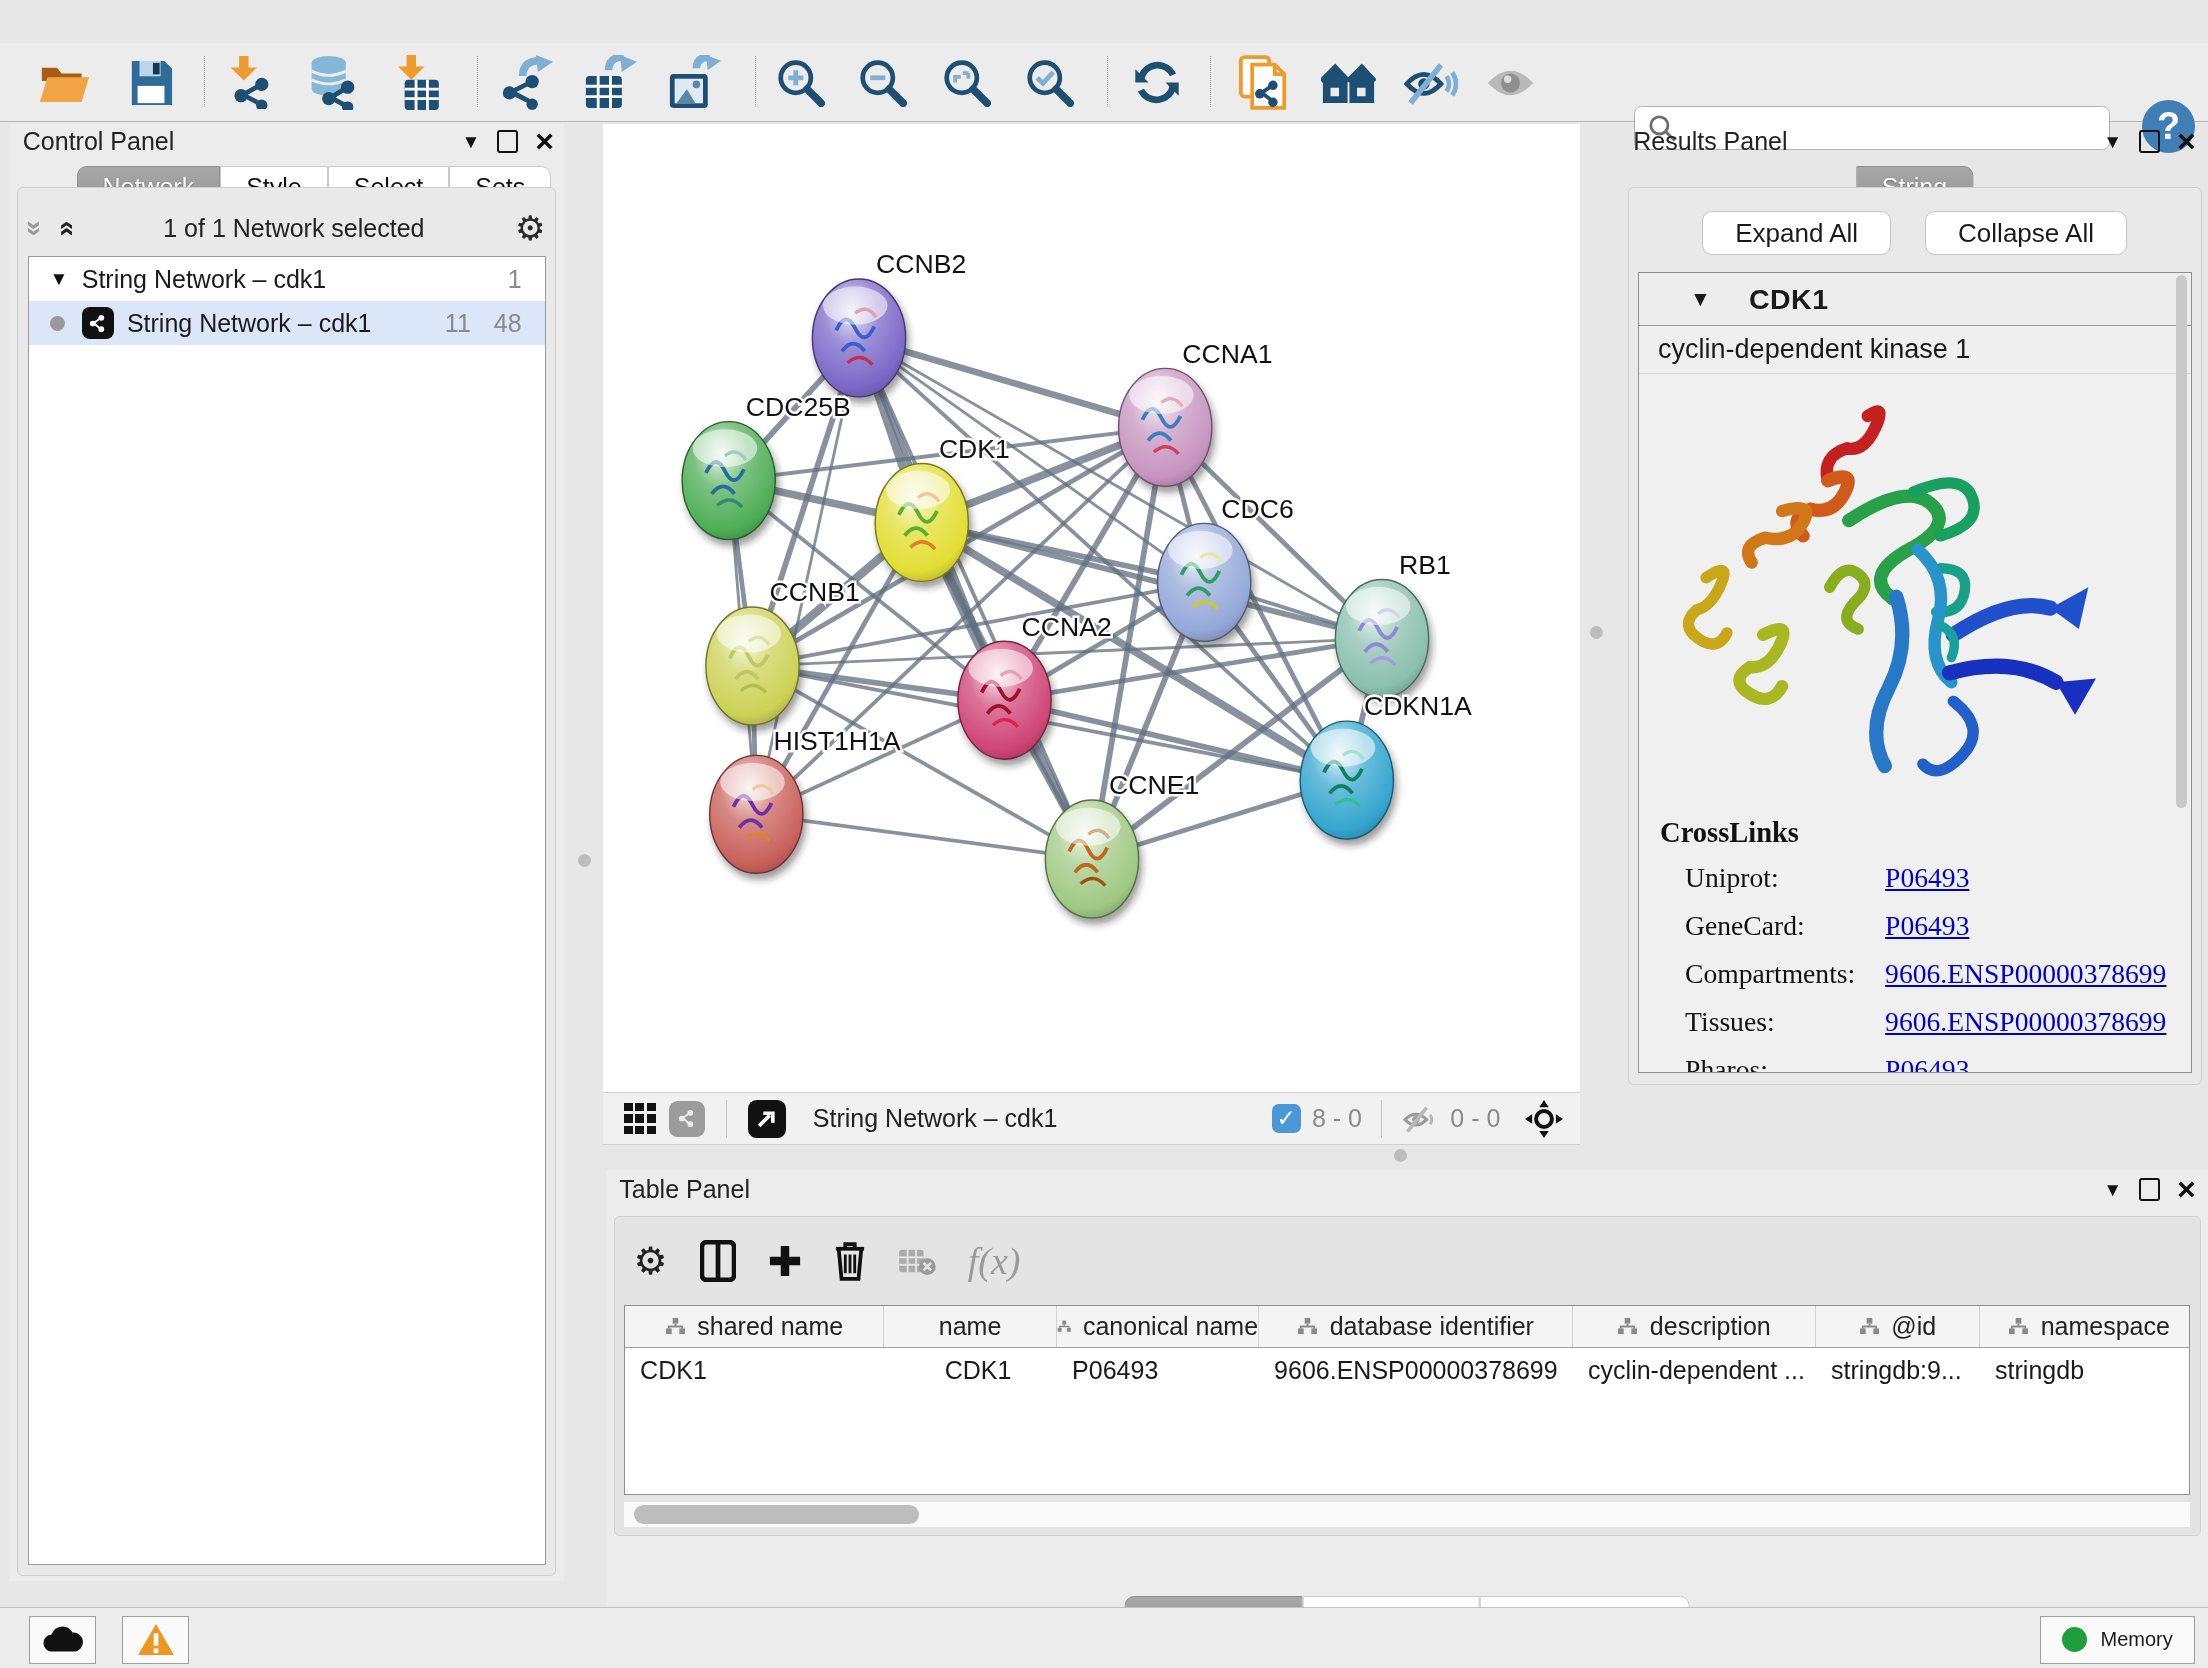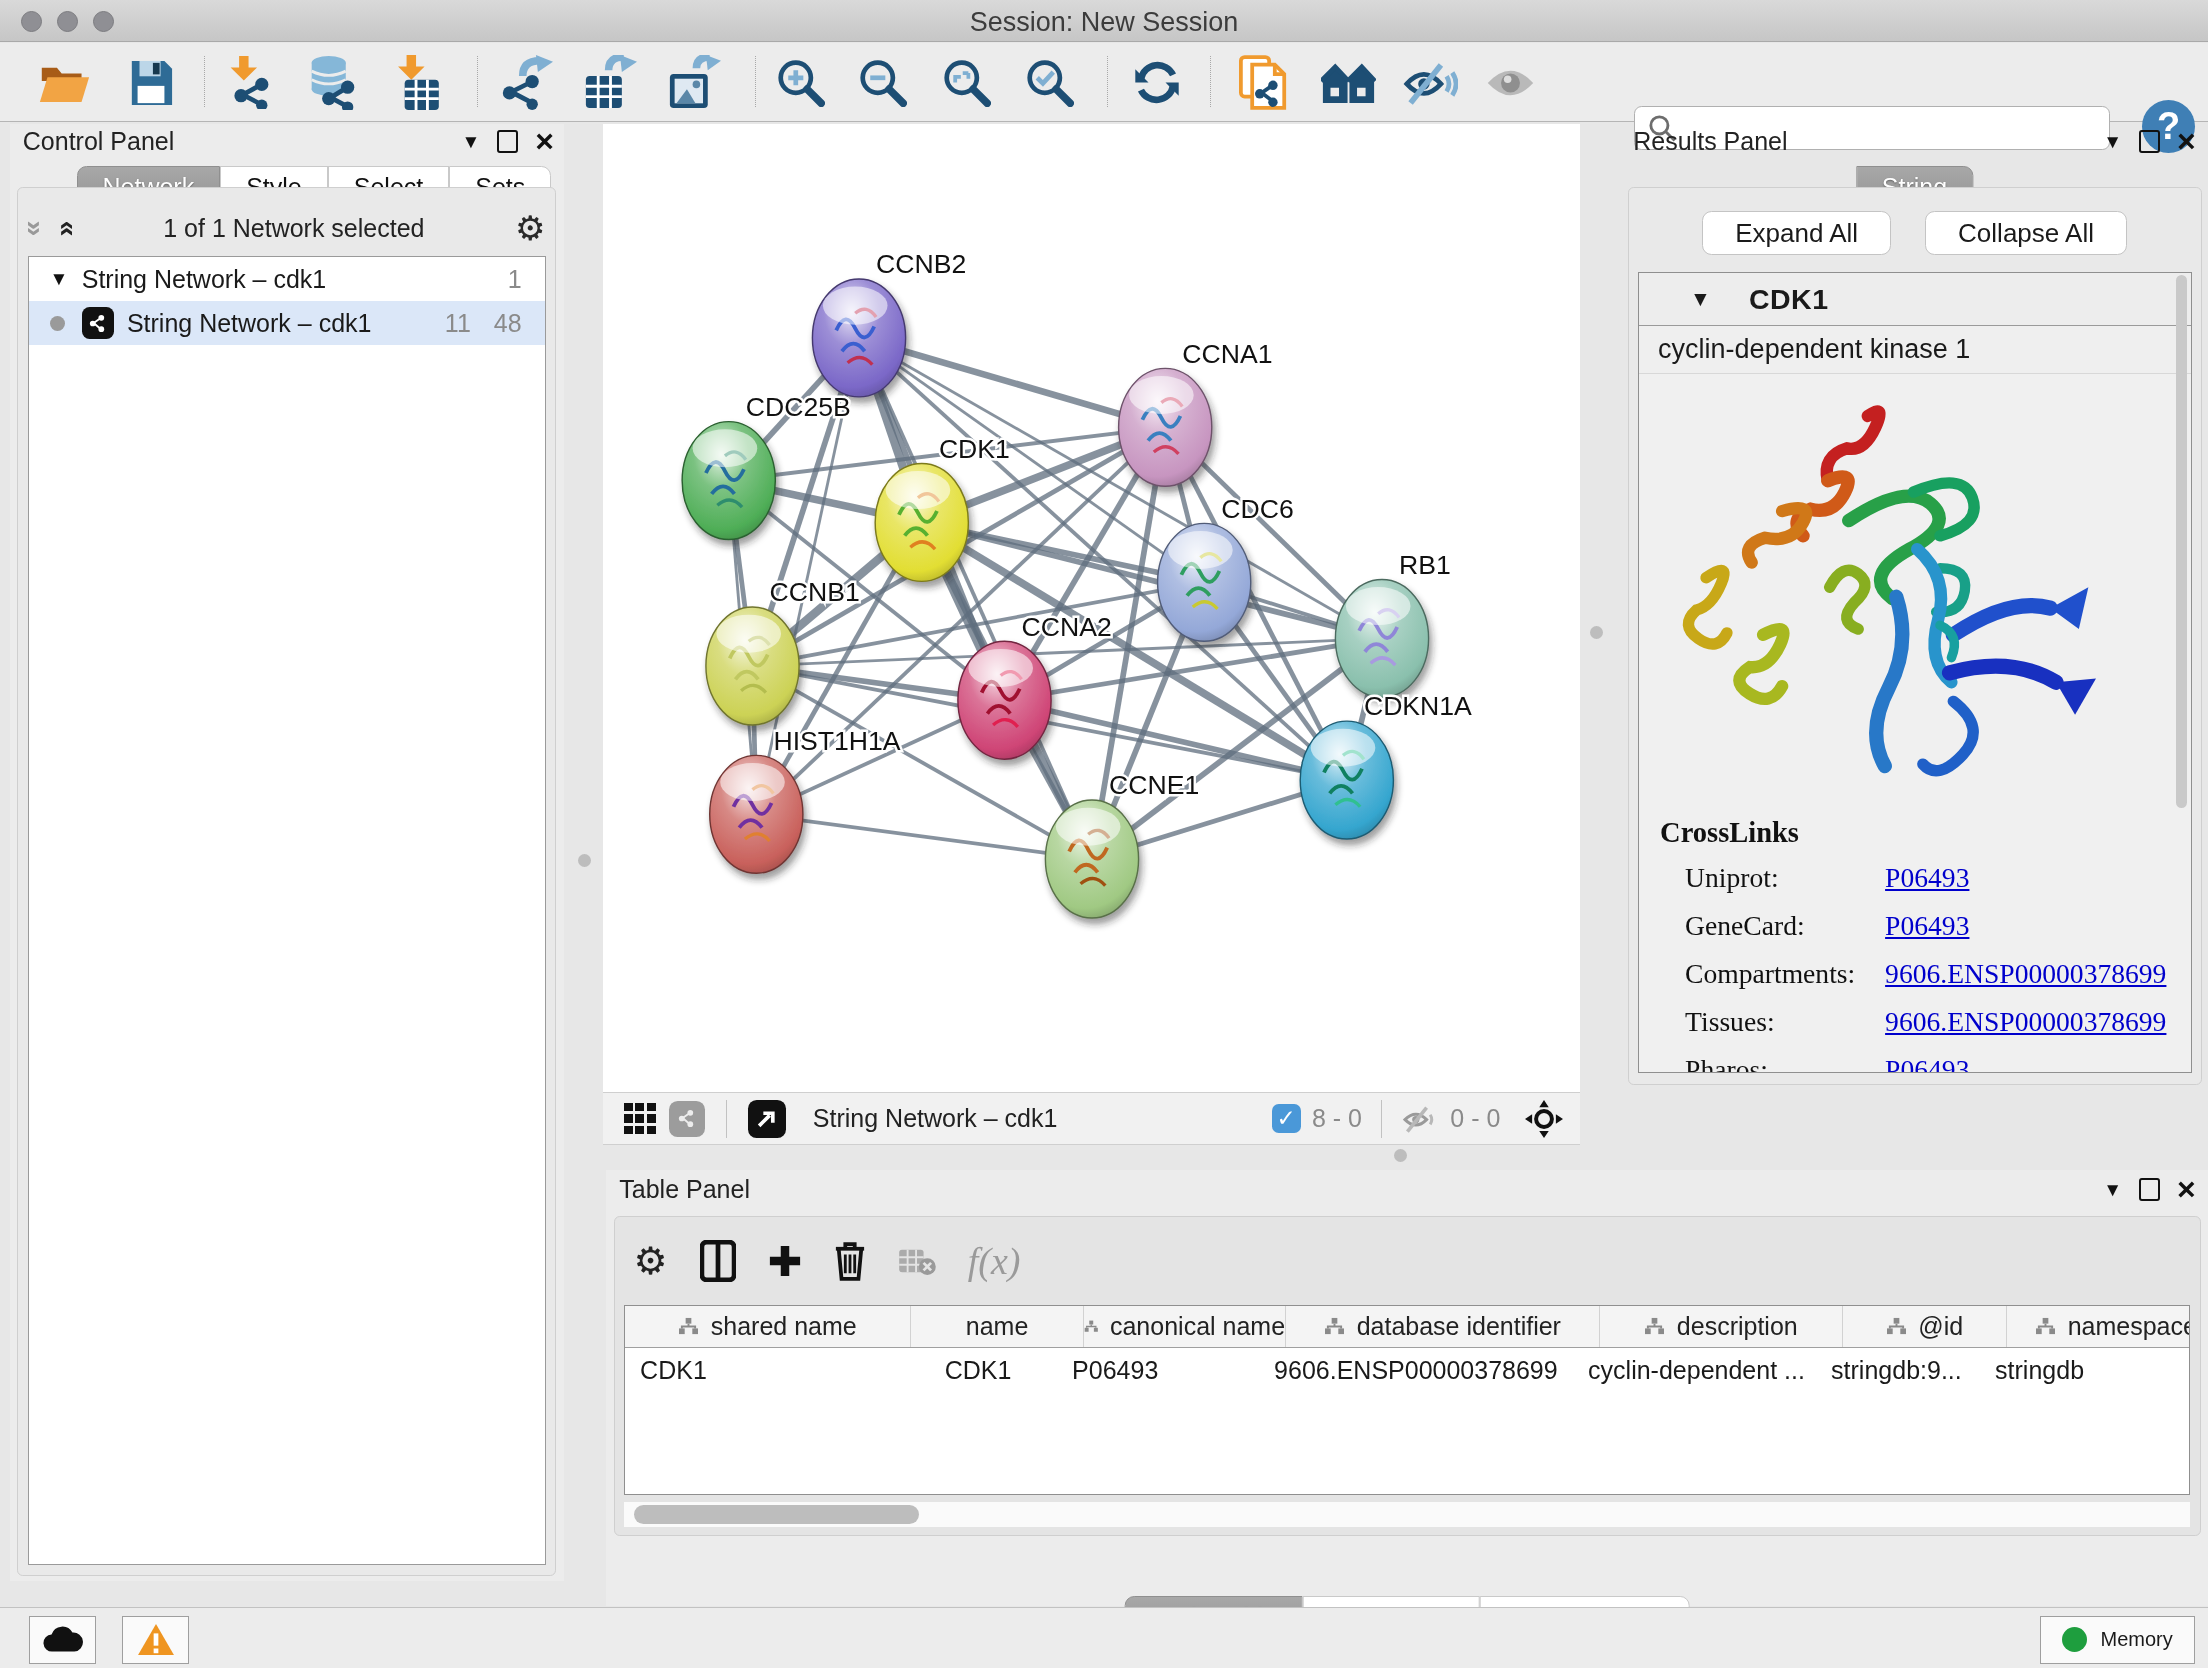--- a/index.html
+++ b/index.html
@@ -145,26 +145,20 @@
     border:1.9px solid #9f9f9f;display:flex;align-items:center;justify-content:center;cursor:pointer;}
   .mem-btn{position:absolute;right:13.3px;top:7.6px;height:48px;padding:0 21px;background:#fafafa;
     border:1.9px solid #9f9f9f;display:flex;align-items:center;gap:13.3px;font-size:20px;cursor:pointer;}
   .mem-dot{width:25px;height:25px;border-radius:50%;}
 </style>
 </head>
 <body>
 
 <div class="app">
 
-  <div class="titlebar">
-    <span class="traffic" style="left:21px"></span>
-    <span class="traffic" style="left:57px"></span>
-    <span class="traffic" style="left:93px"></span>
-    <div class="title-text">Session: New Session</div>
-  </div>
 
   <div class="toolbar">
     <div class="tbtn" style="left:36px">
       <svg width="53" height="46" viewBox="0 0 56 48">
         <path d="M4 8h16l5 6h21v8H4z" fill="#a85c17"></path>
         <path d="M2 44 10 18h44l-8 26z" fill="#f2a444"></path>
       </svg>
     </div>
     <div class="tbtn" style="left:122px">
       <svg width="46" height="48" viewBox="0 0 48 50">
@@ -747,21 +741,21 @@
               <rect x="1" y="4" width="26" height="24" rx="3" fill="#ababab"></rect>
               <path d="M1 12h26M1 20h26M10 4v24M19 4v24" stroke="#e4e4e4" stroke-width="2"></path>
               <circle cx="31" cy="22" r="9" fill="#9a9a9a"></circle>
               <path d="M27 18l8 8M35 18l-8 8" stroke="#e4e4e4" stroke-width="3"></path>
             </svg>
         </span>
         <span class="tp-tool fx">f(x)</span>
       </div>
       <div class="tp-table">
         <div class="t-headrow" id="thead">
-            <div class="t-hcell" style="width: 286px;">
+            <div class="t-hcell" style="width: 259px;">
               <svg width="21" height="19" viewBox="0 0 22 20">
                 <rect x="8" y="1" width="6" height="6" fill="#8a8a8a"></rect>
                 <rect x="1" y="12" width="6" height="6" fill="#8a8a8a"></rect>
                 <rect x="15" y="12" width="6" height="6" fill="#8a8a8a"></rect>
                 <path d="M11 7v3M4 12V10h14v2" stroke="#8a8a8a" stroke-width="2" fill="none"></path>
               </svg>
               <span>shared name</span>
             </div>
             <div class="t-hcell" style="width: 173px;">
               <span>name</span>

